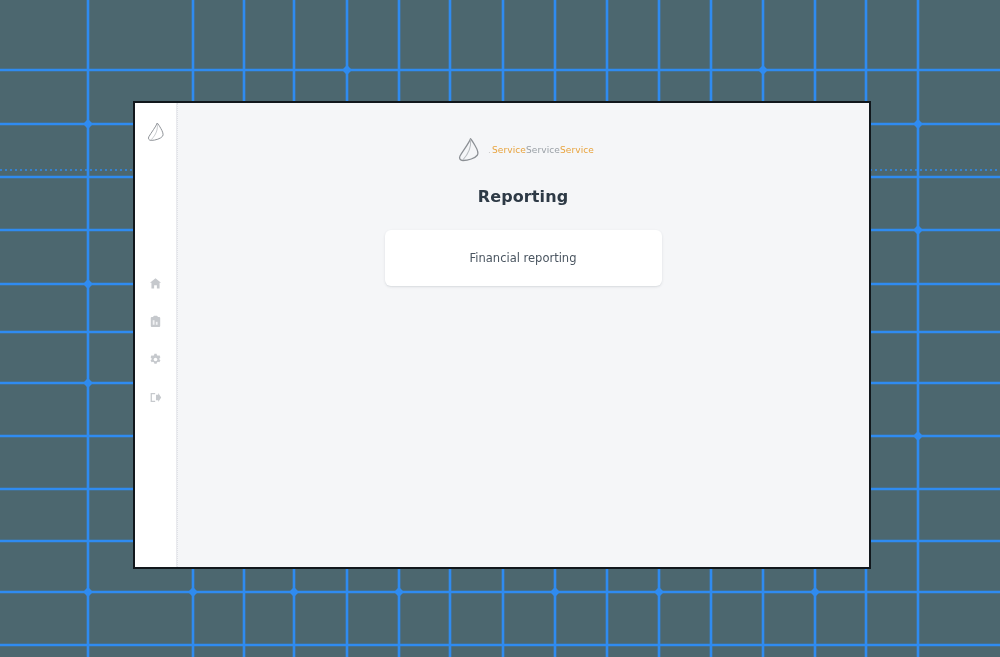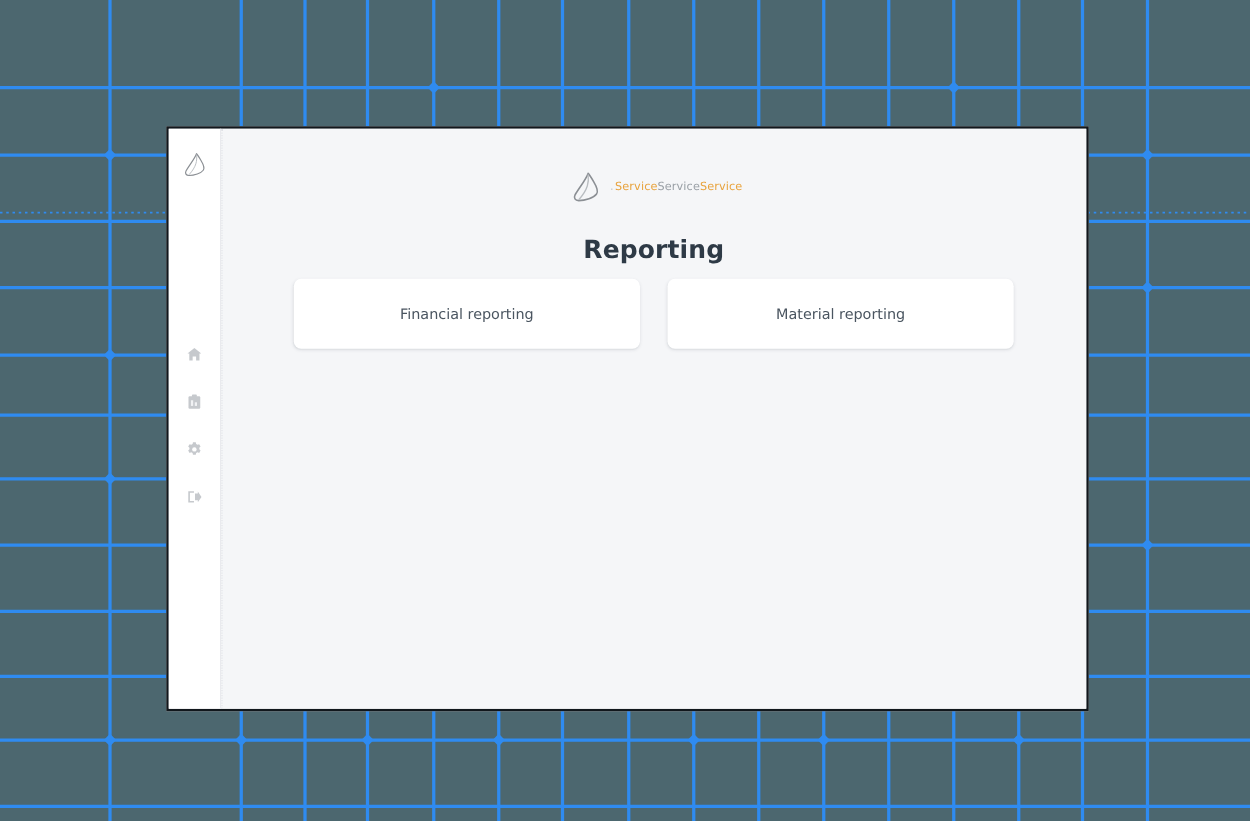--- a/index.html
+++ b/index.html
@@ -118,25 +118,25 @@
     color: #c9c9c9;
     font-size: 9px;
     margin-right: 1px;
   }
   .brand-a { color: #e8a33d; }
   .brand-b { color: #9aa0a6; }
   .brand-c { color: #e8a33d; }
 
   
   #page-title {
-    font-size: 20px;
+    font-size: 16px;
     font-weight: bold;
     color: #2e3a46;
     letter-spacing: 0.1px;
-    margin-bottom: 12px;
+    margin-bottom: 24px;
     font-family: "DejaVu Sans", sans-serif;
   }
 
   
   #card-row {
     display: flex;
     gap: 22px;
     width: 100%;
     padding: 0 52px;
     justify-content: center;
@@ -289,19 +289,16 @@
     </div>
 
     <h1 id="page-title">Reporting</h1>
 
     <div id="card-row">
 
       <div class="report-card">
         <span class="report-card-label">Financial reporting</span>
       </div>
 
-      <div class="report-card">
-        <span class="report-card-label">Material reporting</span>
-      </div>
 
     </div>
   </div>
 </div>
 
 </body></html>

